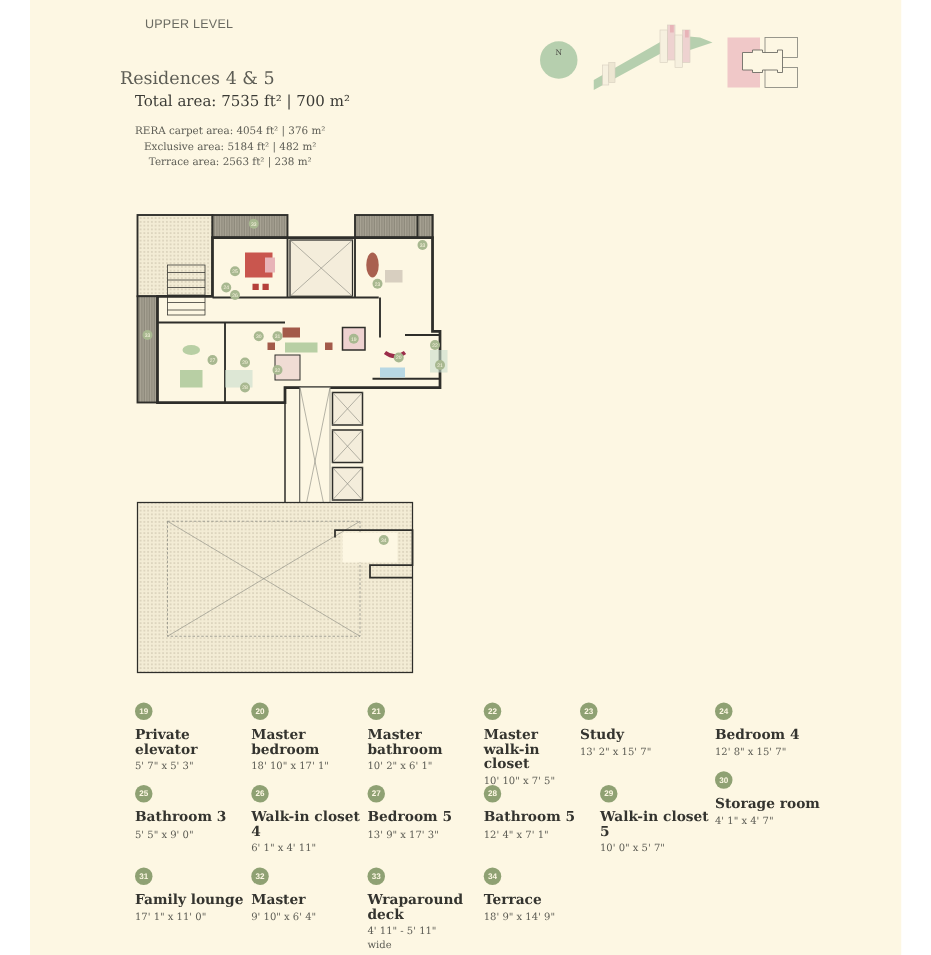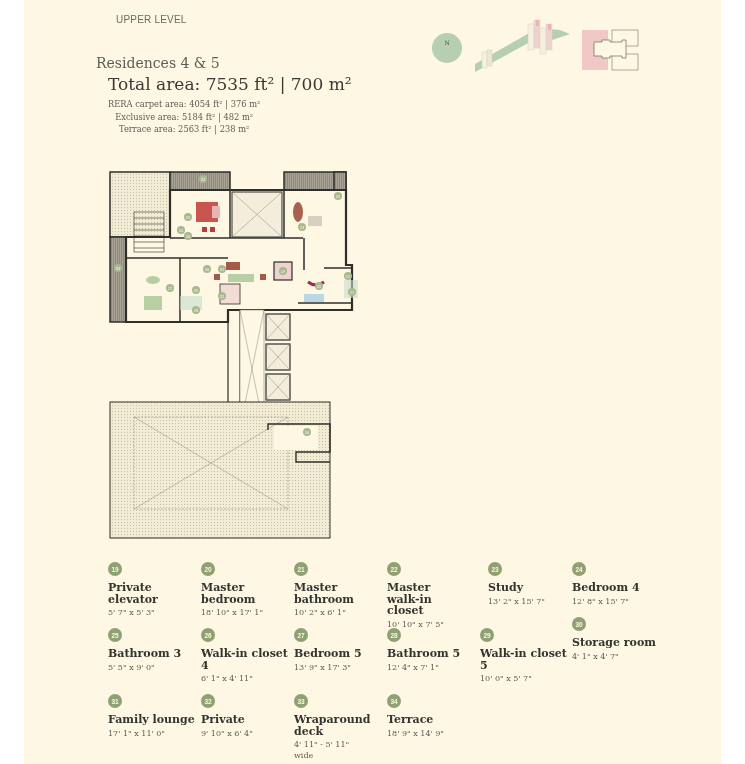--- a/index.html
+++ b/index.html
@@ -8,21 +8,21 @@
       font-family: "DejaVu Serif", "Liberation Serif", serif;
     }
     .panel {
       position: absolute; left: 24px; top: 0; width: 697px; height: 764px;
       background: #fdf7e3;
     }
     .title-row { position: absolute; left: 108px; top: 14px; display: flex; align-items: baseline; }
     .title { font-family: "DejaVu Serif", serif; font-size: 31px; color: #7f9264; letter-spacing: -0.5px; }
     .subtitle-level { font-family: "Liberation Sans", sans-serif; font-size: 10px; color: #6b6b62; margin-left: 8px; letter-spacing: 0.2px; }
     .residences { position: absolute; left: 96px; top: 55px; font-size: 14px; color: #5d5d55; }
-    .total { position: absolute; left: 108px; top: 74px; font-size: 17px; color: #3a3a35; }
+    .total { position: absolute; left: 108px; top: 74px; font-size: 12px; color: #3a3a35; }
     .areas { position: absolute; left: 108px; top: 98px; font-size: 8.3px; color: #5d5d55; line-height: 12.6px; text-align: center; }
 
     .compass { position: absolute; left: 432px; top: 33px; width: 30px; height: 30px; border-radius: 50%; background: #b6cfae; }
     .compass span { position: absolute; top: 6px; left: 0; width: 30px; text-align: center; font-size: 6px; color: #4c4c46; }
     .site-graphic { position: absolute; left: 470px; top: 14px; }
     .keyplan { position: absolute; left: 580px; top: 28px; }
 
     .plan { position: absolute; left: 108px; top: 170px; }
 
     .legend { position: absolute; left: 108px; top: 562px; width: 560px; }
@@ -227,21 +227,21 @@
   <div class="legend-item" style="left:186px;top:0;width:70px">
     <div class="badge">21</div>
     <div class="item-name">Master bathroom</div>
     <div class="item-size">10' 2" x 6' 1"</div>
   </div>
   <div class="legend-item" style="left:279px;top:0;width:70px">
     <div class="badge">22</div>
     <div class="item-name">Master walk-in closet</div>
     <div class="item-size">10' 10" x 7' 5"</div>
   </div>
-  <div class="legend-item" style="left:380px;top:0">
+  <div class="legend-item" style="left:356px;top:0">
     <div class="badge">23</div>
     <div class="item-name">Study</div>
     <div class="item-size">13' 2" x 15' 7"</div>
   </div>
   <div class="legend-item" style="left:464px;top:0">
     <div class="badge">24</div>
     <div class="item-name">Bedroom 4</div>
     <div class="item-size">12' 8" x 15' 7"</div>
   </div>
 
@@ -276,21 +276,21 @@
     <div class="item-size">4' 1" x 4' 7"</div>
   </div>
 
   <div class="legend-item" style="left:0;top:132px">
     <div class="badge">31</div>
     <div class="item-name">Family lounge</div>
     <div class="item-size">17' 1" x 11' 0"</div>
   </div>
   <div class="legend-item" style="left:93px;top:132px">
     <div class="badge">32</div>
-    <div class="item-name">Private</div>
+    <div class="item-name">Master</div>
     <div class="item-size">9' 10" x 6' 4"</div>
   </div>
   <div class="legend-item" style="left:186px;top:132px;width:72px">
     <div class="badge">33</div>
     <div class="item-name">Wraparound deck</div>
     <div class="item-size">4' 11" - 5' 11" wide</div>
   </div>
   <div class="legend-item" style="left:279px;top:132px">
     <div class="badge">34</div>
     <div class="item-name">Terrace</div>

